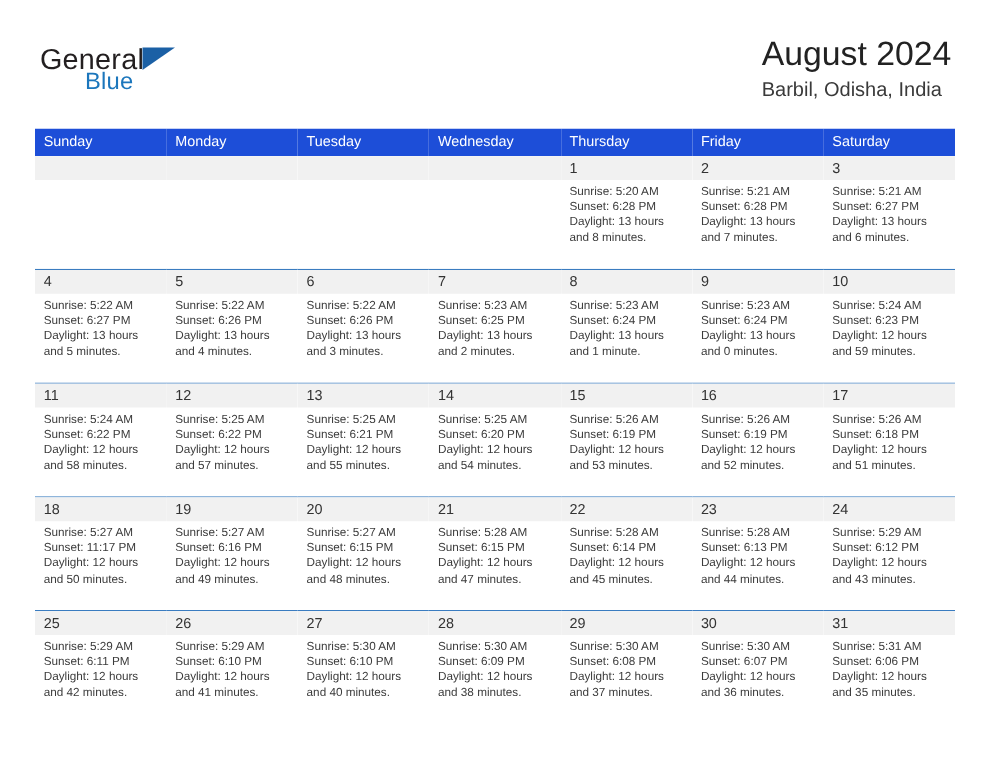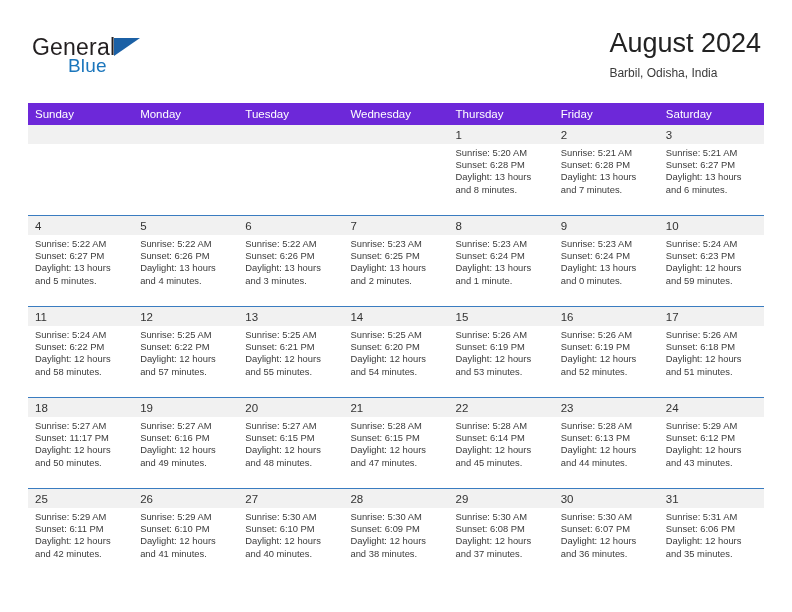--- a/index.html
+++ b/index.html
@@ -68,37 +68,37 @@
     top: 0;
   }
   .cal-title {
     font-size: 27px;
     color: #222222;
     line-height: 34px;
     font-weight: normal;
     margin: 0;
   }
   .cal-subtitle {
-    font-size: 12px;
+    font-size: 16px;
     color: #3a3a3a;
     line-height: 22px;
     margin: 2px 0 0 0;
   }
 
   
   .calendar {
     position: absolute;
     left: 28px;
     top: 103px;
     width: 736px;
     border-collapse: collapse;
     table-layout: fixed;
   }
   .calendar th {
-    background: #6d28d9;
+    background: #1d4ed8;
     color: #ffffff;
     font-size: 11.5px;
     font-weight: normal;
     text-align: left;
     padding: 5px 0 5px 7px;
     height: 22px;
     border: none;
   }
   .calendar td {
     vertical-align: top;

